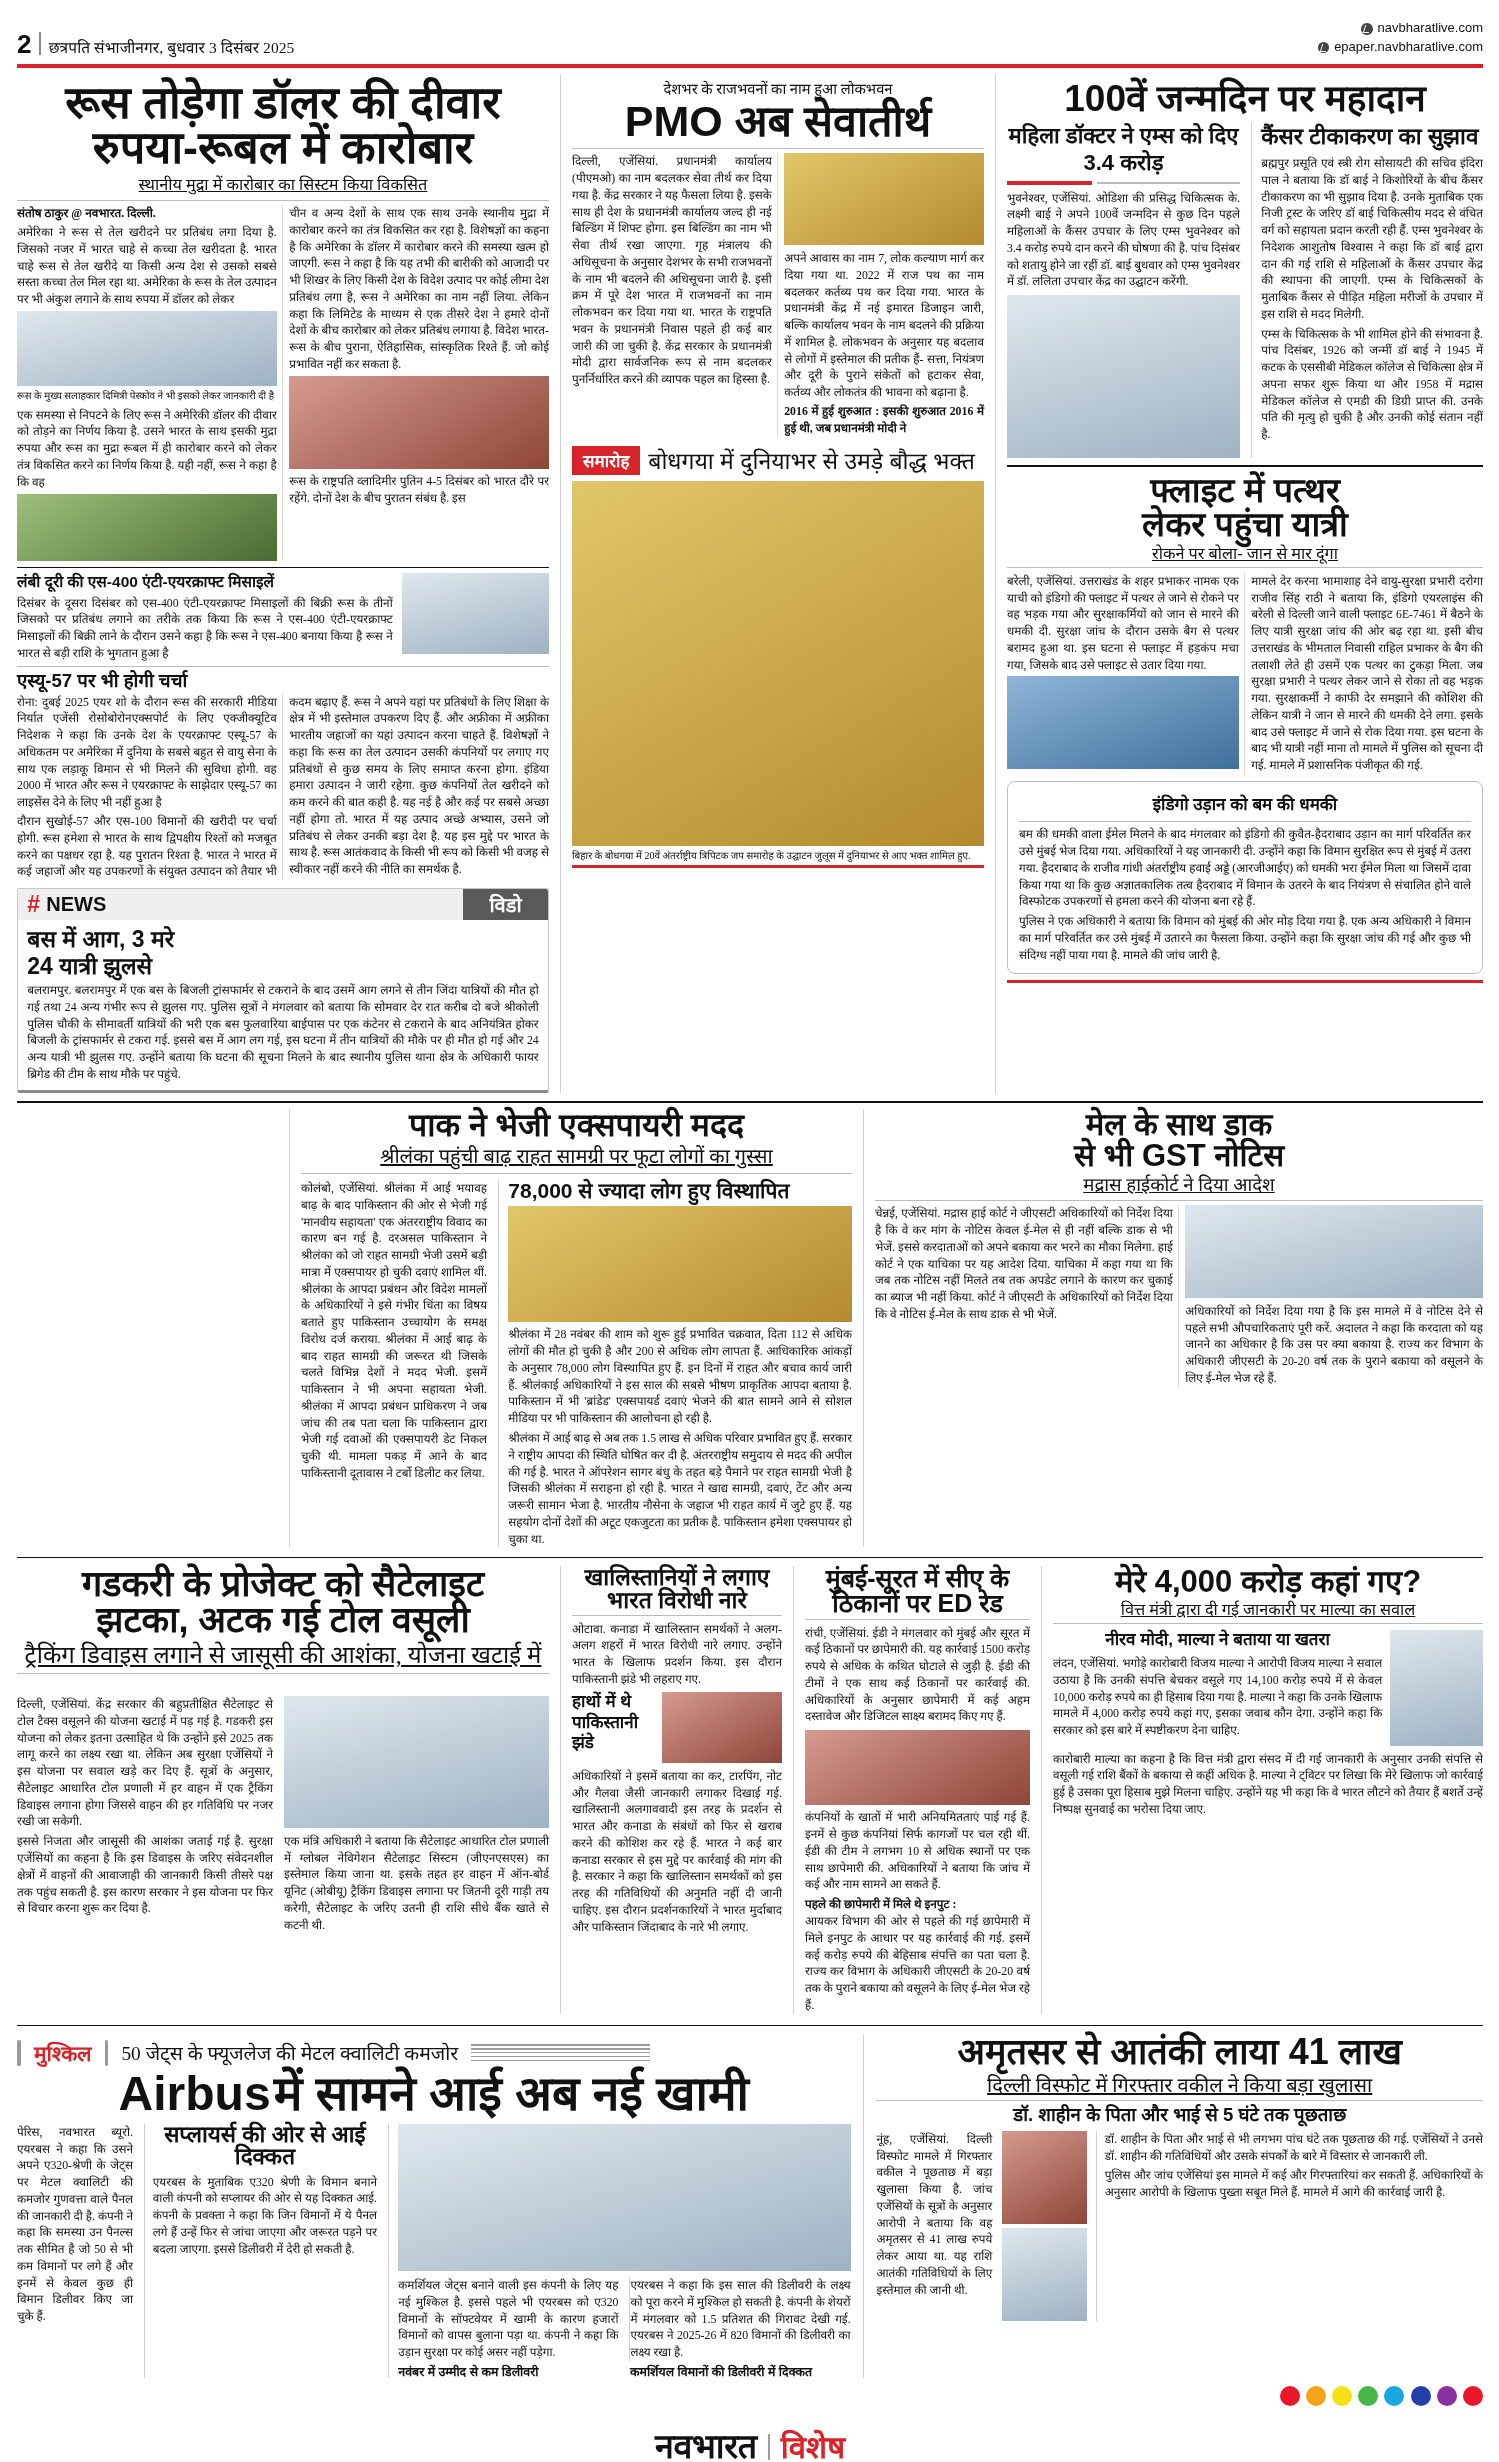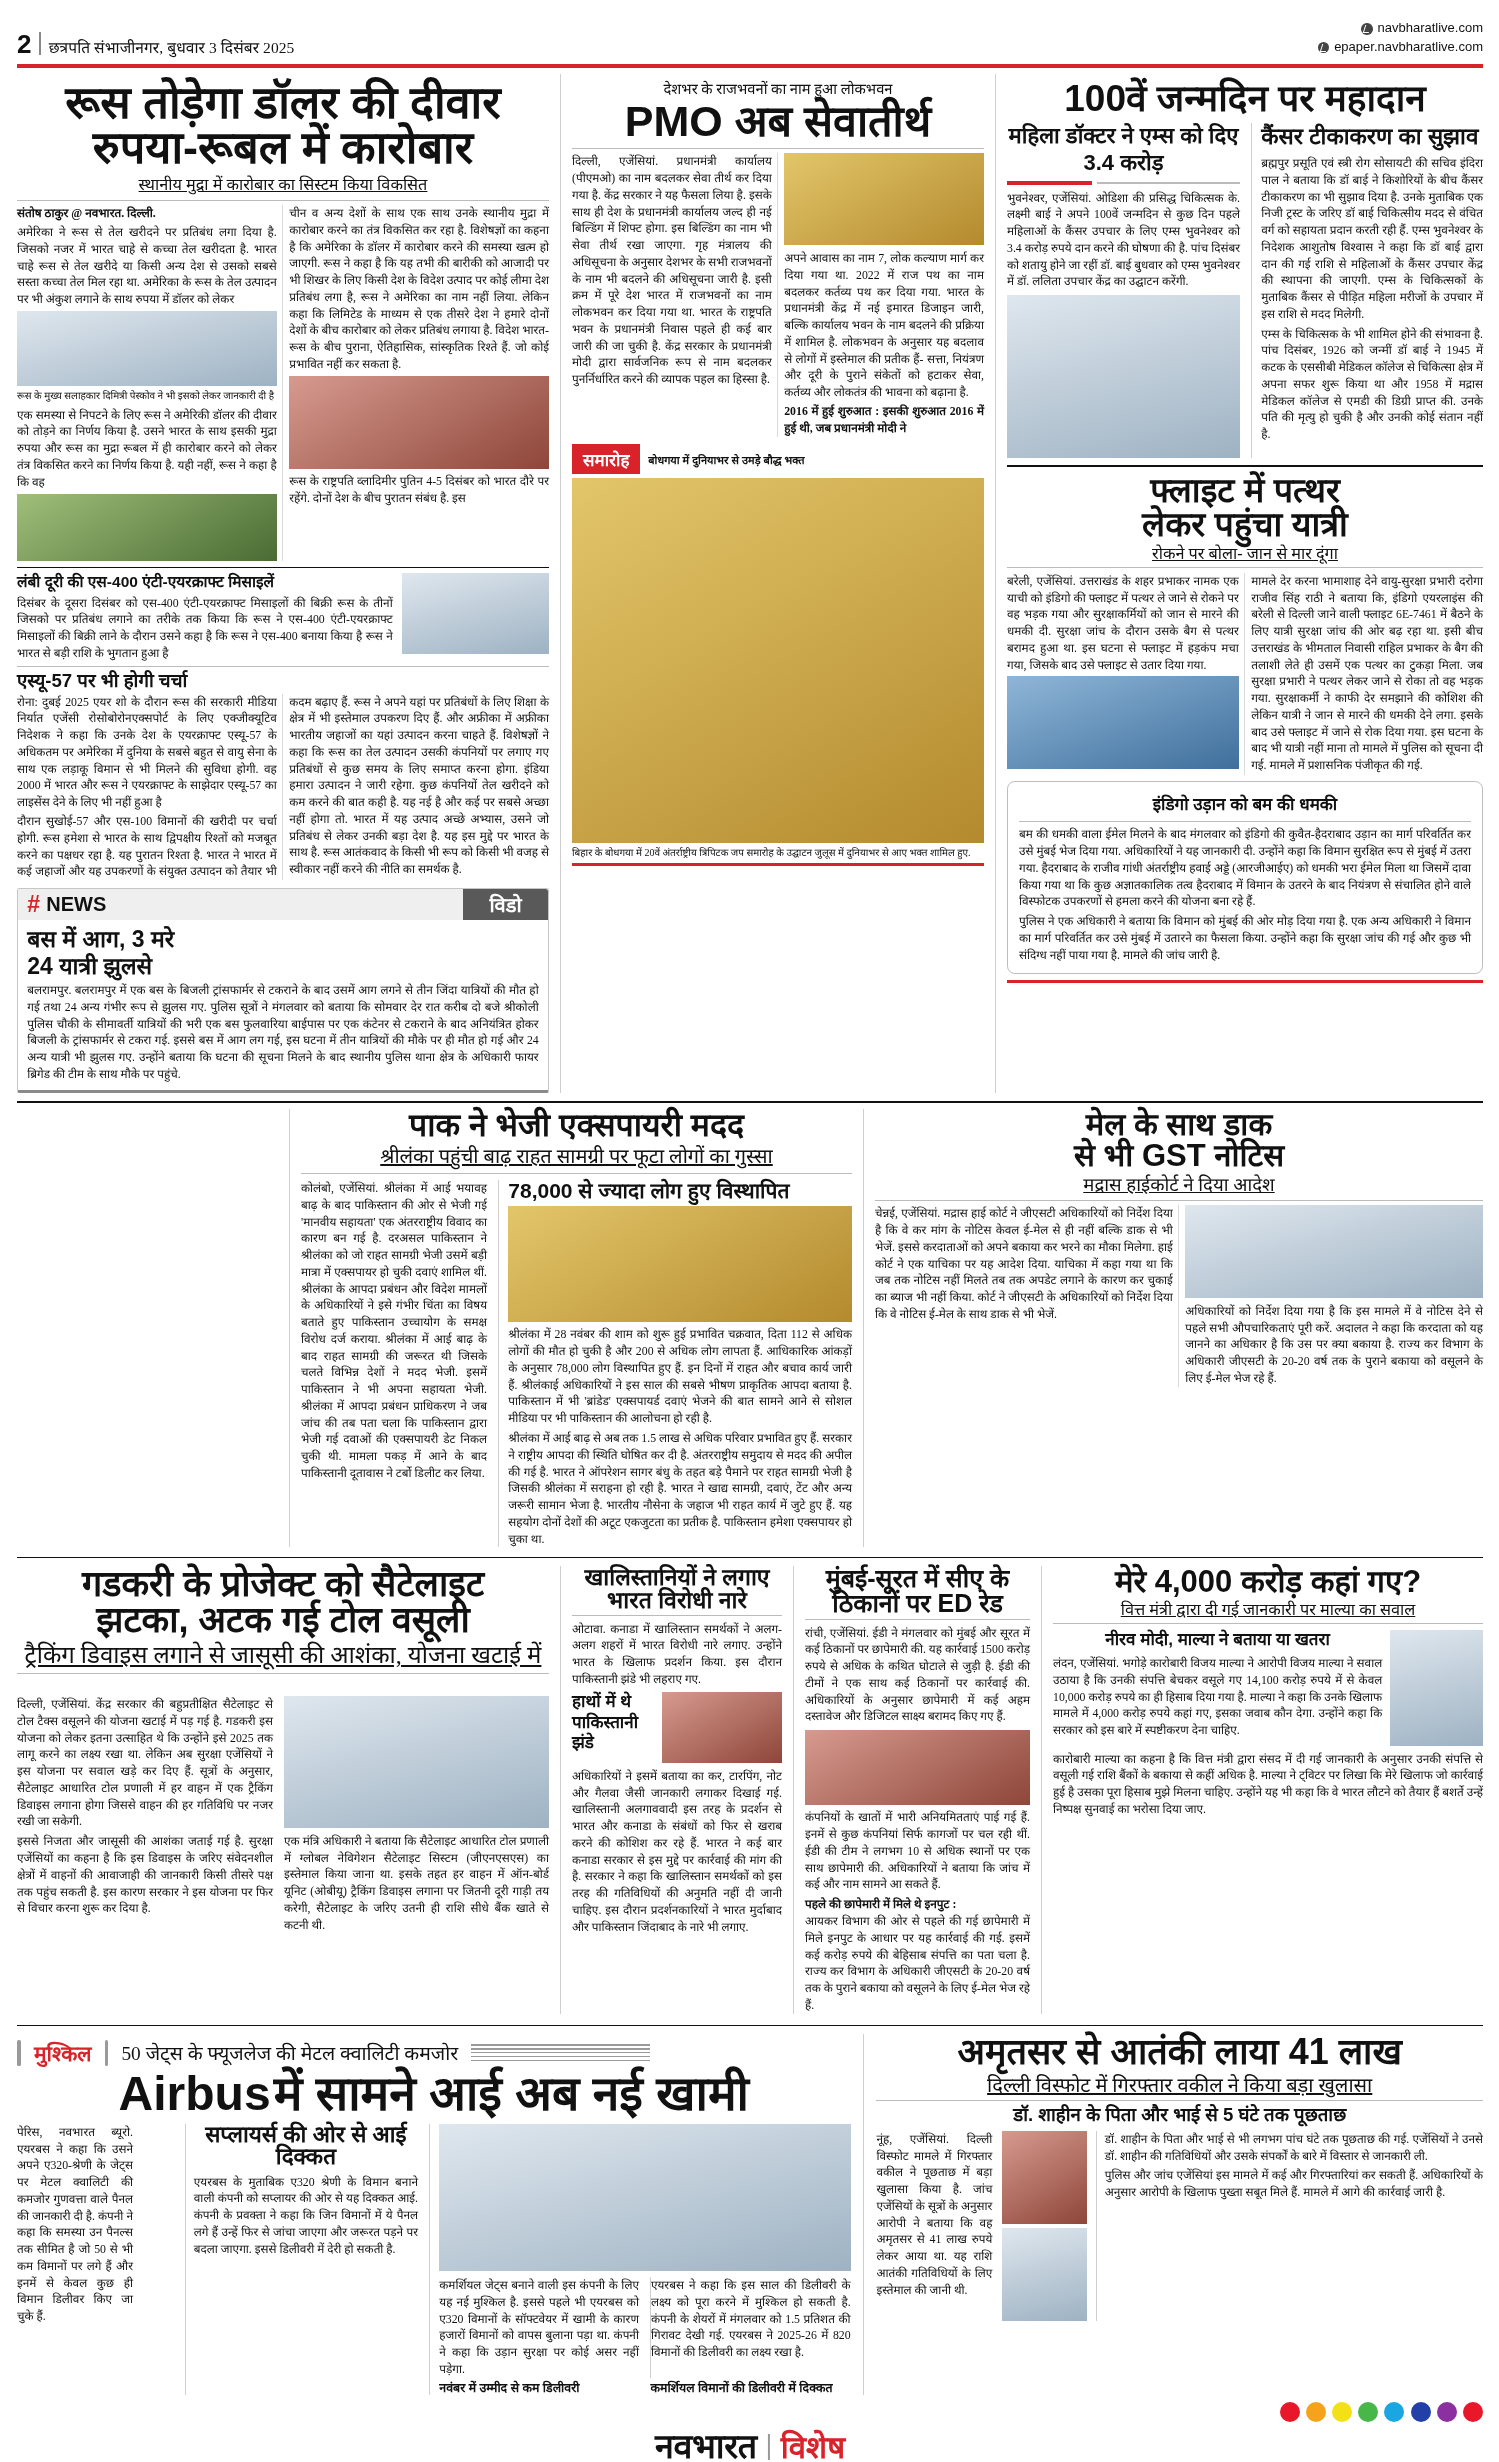--- a/index.html
+++ b/index.html
@@ -70,21 +70,21 @@
   .tag-w { font-family: "Liberation Sans", sans-serif; font-weight: 700; font-size: 21px; color: #d8232a; }
   .tag-t { font-size: 19.4px; }
   .hatch { flex: 1; height: 17px; background: repeating-linear-gradient(#9a9a9a 0 1.6px, #fff 1.6px 3.9px); max-width: 179px; }
 
   .dotbar { display: flex; gap: 6.2px; justify-content: flex-end; padding: 7.8px 0 6.2px 0; }
   .dotbar i { width: 20px; height: 20px; border-radius: 50%; display: block; }
 
   .hdr-strip { display: flex; align-items: center; gap: 7.8px; }
   .strip-red { background: #d8232a; color: #fff; font-family: "Liberation Sans", sans-serif; font-weight: 700;
                font-size: 17px; padding: 3.1px 11px; }
-  .strip-txt { font-size: 11px; font-family: "Liberation Sans", sans-serif; font-weight: 700; }
+  .strip-txt { font-size: 23px; font-family: "Liberation Sans", sans-serif; font-weight: 400; }
 
   .boxed { border: 0.8px solid #bdbdbd; border-radius: 7.8px; padding: 9.3px 11px; }
   .box-title { font-family: "Liberation Sans", sans-serif; font-weight: 700; font-size: 17px; text-align: center; margin-bottom: 6.2px; }
 
   .bigtitle-1 { font-size: 45px; }
   .center { text-align: center; }
   .mt4 { margin-top: 3.1px; } .mt6 { margin-top: 4.7px; } .mt8 { margin-top: 6.2px; }
   .mt10 { margin-top: 7.8px; } .mb6 { margin-bottom: 4.7px; }
 
   .imgcap { font-size: 10px; line-height: 1.3; padding-top: 3.1px; }
@@ -368,21 +368,21 @@
         <span class="tag-t">50 जेट्स के फ्यूजलेज की मेटल क्वालिटी कमजोर</span>
         <span class="hatch"></span>
       </div>
       <div class="center" style="margin-top:1.6px;">
         <span class="hl" style="font-size:48px;">Airbus</span>
         <span class="hl" style="font-size:48px;">में सामने आई अब नई खामी</span>
       </div>
 
       <div style="display:flex;gap:11px;margin-top:6.2px;">
         <div style="width:116px;" class="body">पेरिस, नवभारत ब्यूरो. एयरबस ने कहा कि उसने अपने ए320-श्रेणी के जेट्स पर मेटल क्वालिटी की कमजोर गुणवत्ता वाले पैनल की जानकारी दी है. कंपनी ने कहा कि समस्या उन पैनल्स तक सीमित है जो 50 से भी कम विमानों पर लगे हैं और इनमें से केवल कुछ ही विमान डिलीवर किए जा चुके हैं.</div>
-        <div style="width:233px;margin-left:41px;" class="col-sep">
+        <div style="width:233px;" class="col-sep">
           <div class="hl center" style="font-size:22.5px;padding-left:7.8px;">सप्लायर्स की ओर से आई दिक्कत</div>
           <div class="body mt6" style="padding-left:7.8px;">एयरबस के मुताबिक ए320 श्रेणी के विमान बनाने वाली कंपनी को सप्लायर की ओर से यह दिक्कत आई. कंपनी के प्रवक्ता ने कहा कि जिन विमानों में ये पैनल लगे हैं उन्हें फिर से जांचा जाएगा और जरूरत पड़ने पर बदला जाएगा. इससे डिलीवरी में देरी हो सकती है.</div>
         </div>
         <div style="flex:1;" class="col-sep">
           <div class="ph tint-s" style="margin-left:9.3px;width:calc(100% - 9.3px);height:147px;"></div>
           <div style="display:flex;gap:11px;margin-top:6.2px;padding-left:9.3px;">
             <div style="flex:1;" class="body">कमर्शियल जेट्स बनाने वाली इस कंपनी के लिए यह नई मुश्किल है. इससे पहले भी एयरबस को ए320 विमानों के सॉफ्टवेयर में खामी के कारण हजारों विमानों को वापस बुलाना पड़ा था. कंपनी ने कहा कि उड़ान सुरक्षा पर कोई असर नहीं पड़ेगा.</div>
             <div style="flex:1;" class="body col-sep" style2="">एयरबस ने कहा कि इस साल की डिलीवरी के लक्ष्य को पूरा करने में मुश्किल हो सकती है. कंपनी के शेयरों में मंगलवार को 1.5 प्रतिशत की गिरावट देखी गई. एयरबस ने 2025-26 में 820 विमानों की डिलीवरी का लक्ष्य रखा है.</div>
           </div>
           <div style="display:flex;gap:11px;margin-top:4.7px;padding-left:9.3px;">

